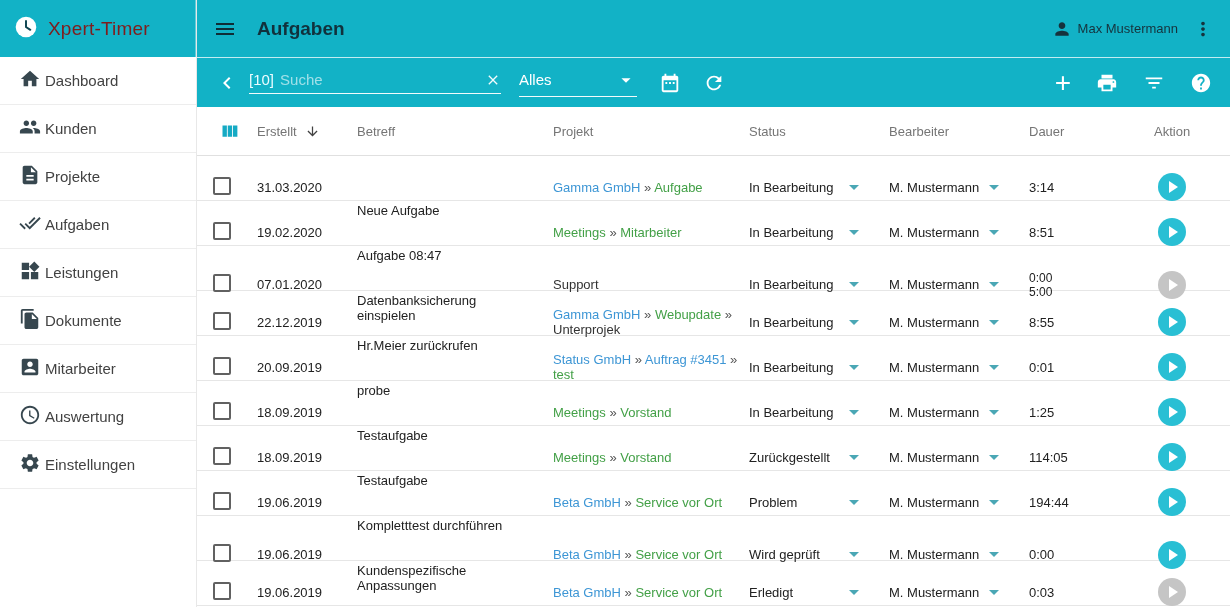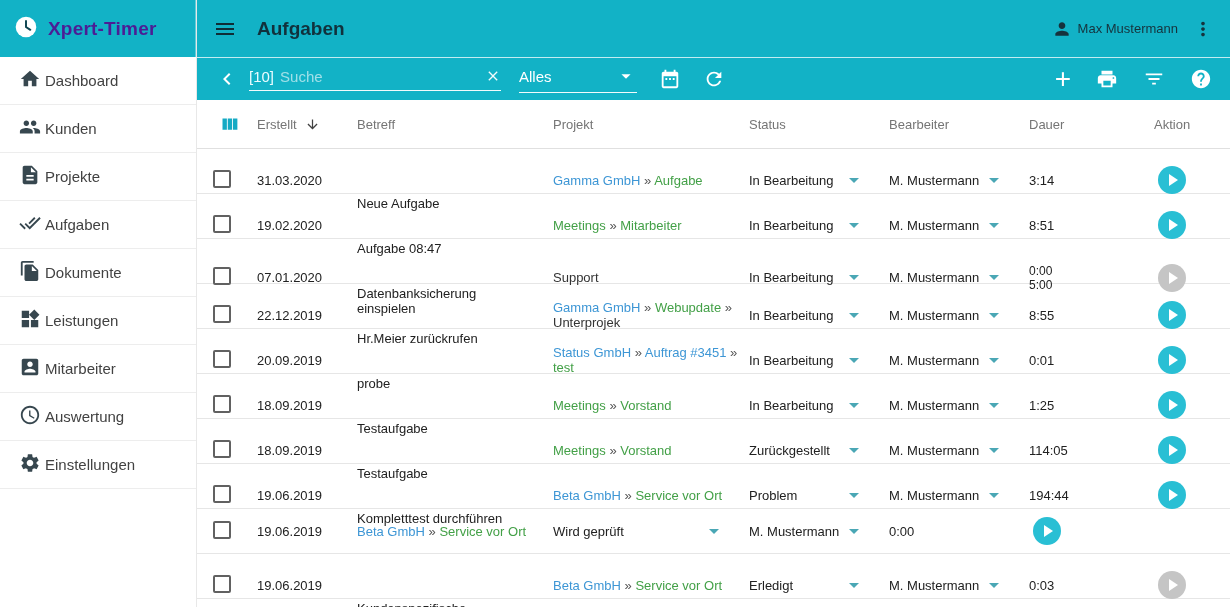--- a/index.html
+++ b/index.html
@@ -4,38 +4,38 @@
 <style>
   * { margin:0; padding:0; box-sizing:border-box; }
   html,body { width:1230px; height:607px; overflow:hidden; background:#fff;
               font-family:"Liberation Sans", sans-serif; }
   .app { display:flex; width:100%; height:100%; }
 
   
   .sidebar { width:197px; flex-shrink:0; background:#fff; border-right:1px solid #e8e8e8; }
   .sidebar-header { height:57px; background:#12b2c6; display:flex; align-items:center;
                     padding-left:13px; gap:9px; border-right:1px solid rgba(255,255,255,.35); }
-  .app-title { font-size:19px; font-weight:bold; color:#4c1d95; letter-spacing:.2px; }
+  .app-title { font-size:19px; font-weight:normal; color:#7f1d1d; letter-spacing:.2px; }
   .nav-item { height:48px; display:flex; align-items:center; gap:4px; padding-left:19px;
               border-bottom:1px solid #ededed; cursor:pointer; }
   .nav-item svg { width:22px; height:22px; fill:#37474f; flex-shrink:0; }
   .nav-label { font-size:15px; color:#424242; }
 
   
   .content { flex:1; display:flex; flex-direction:column; min-width:0; }
 
   .appbar { height:57px; background:#12b2c6; display:flex; align-items:center; padding:0 16px; }
   .appbar .burger svg { width:24px; height:24px; fill:#0f2d36; display:block; }
   .page-title { font-size:19px; font-weight:600; color:#11313c; margin-left:20px; }
   .appbar-right { margin-left:auto; display:flex; align-items:center; gap:6px; }
   .appbar-right svg { width:20px; height:20px; fill:#16323c; display:block; }
   .user-name { font-size:13px; color:#16323c; margin-right:8px; }
   .kebab svg { width:22px; height:22px; }
 
-  .toolbar { height:43px; background:#12b2c6; border-top:1px solid rgba(255,255,255,.75);
+  .toolbar { height:50px; background:#12b2c6; border-top:1px solid rgba(255,255,255,.75);
              display:flex; align-items:center; padding:0 18px; color:#fff; }
   .toolbar svg { display:block; }
   .icon-btn { cursor:pointer; display:flex; align-items:center; justify-content:center; }
   .back-btn svg { width:24px; height:24px; fill:#fff; }
   .search { display:flex; align-items:center; width:252px; margin-left:10px;
             border-bottom:1px solid rgba(255,255,255,.95); padding-bottom:5px; }
   .search-prefix { font-size:15px; color:#eafcff; margin-right:6px; white-space:nowrap; }
   .search input { flex:1; min-width:0; background:transparent; border:none; outline:none;
                   color:#fff; font-size:15px; font-family:inherit; }
   .search input::placeholder { color:rgba(255,255,255,.6); }
@@ -117,29 +117,29 @@
         <span class="nav-label">Projekte</span>
       </div>
       <div class="nav-item">
         <span><svg viewBox="0 0 24 24">
               <path d="M18 7l-1.41-1.41-6.34 6.34 1.41 1.41L18 7zm4.24-1.41L11.66 16.17 7.48 12l-1.41 1.41L11.66 19l12-12-1.42-1.41zM.41 13.41L6 19l1.41-1.41L1.83 12 .41 13.41z"></path>
             </svg></span>
         <span class="nav-label">Aufgaben</span>
       </div>
       <div class="nav-item">
         <span><svg viewBox="0 0 24 24">
+              <path d="M13 13v8h8v-8h-8zM3 21h8v-8H3v8zM3 3v8h8V3H3zm13.66-1.31L11 7.34 16.66 13l5.66-5.66-5.66-5.65z"></path>
+            </svg></span>
+        <span class="nav-label">Leistungen</span>
+      </div>
+      <div class="nav-item">
+        <span><svg viewBox="0 0 24 24">
               <path d="M16 1H4c-1.1 0-2 .9-2 2v14h2V3h12V1zm-1 4l6 6v10c0 1.1-.9 2-2 2H7.99C6.89 23 6 22.1 6 21l.01-14c0-1.1.89-2 1.99-2h7zm-1 7h5.5L14 6.5V12z"></path>
             </svg></span>
         <span class="nav-label">Dokumente</span>
-      </div>
-      <div class="nav-item">
-        <span><svg viewBox="0 0 24 24">
-              <path d="M13 13v8h8v-8h-8zM3 21h8v-8H3v8zM3 3v8h8V3H3zm13.66-1.31L11 7.34 16.66 13l5.66-5.66-5.66-5.65z"></path>
-            </svg></span>
-        <span class="nav-label">Leistungen</span>
       </div>
       <div class="nav-item">
         <span><svg viewBox="0 0 24 24">
               <path d="M3 5v14c0 1.1.89 2 2 2h14c1.1 0 2-.9 2-2V5c0-1.1-.9-2-2-2H5c-1.11 0-2 .9-2 2zm12 4c0 1.66-1.34 3-3 3s-3-1.34-3-3 1.34-3 3-3 3 1.34 3 3zm-9 8c0-2 4-3.1 6-3.1s6 1.1 6 3.1v1H6v-1z"></path>
             </svg></span>
         <span class="nav-label">Mitarbeiter</span>
       </div>
       <div class="nav-item">
         <span><svg viewBox="0 0 24 24">
               <path d="M11.99 2C6.47 2 2 6.48 2 12s4.47 10 9.99 10C17.52 22 22 17.52 22 12S17.52 2 11.99 2zM12 20c-4.42 0-8-3.58-8-8s3.58-8 8-8 8 3.58 8 8-3.58 8-8 8zm.5-13H11v6l5.25 3.15.75-1.23-4.5-2.67z"></path>
@@ -457,20 +457,21 @@
         <div class="cell c-action">
             <span class="play-btn">
               <span class="play-tri"></span>
             </span>
           </div>
       </div>
 
       <div class="trow">
         <div class="cell c-check"><span class="checkbox"></span></div>
         <div class="cell">19.06.2019</div>
+        <div class="cell c-subj">Kundenspezifische Anpassungen</div>
         <div class="cell c-proj">
           <span class="seg blue">Beta GmbH</span>
           <span class="sep">»</span>
           <span class="seg green">Service vor Ort</span>
         </div>
         <div class="cell c-status">
           <span>Wird geprüft</span>
           <span class="caret"></span>
         </div>
         <div class="cell c-editor">

